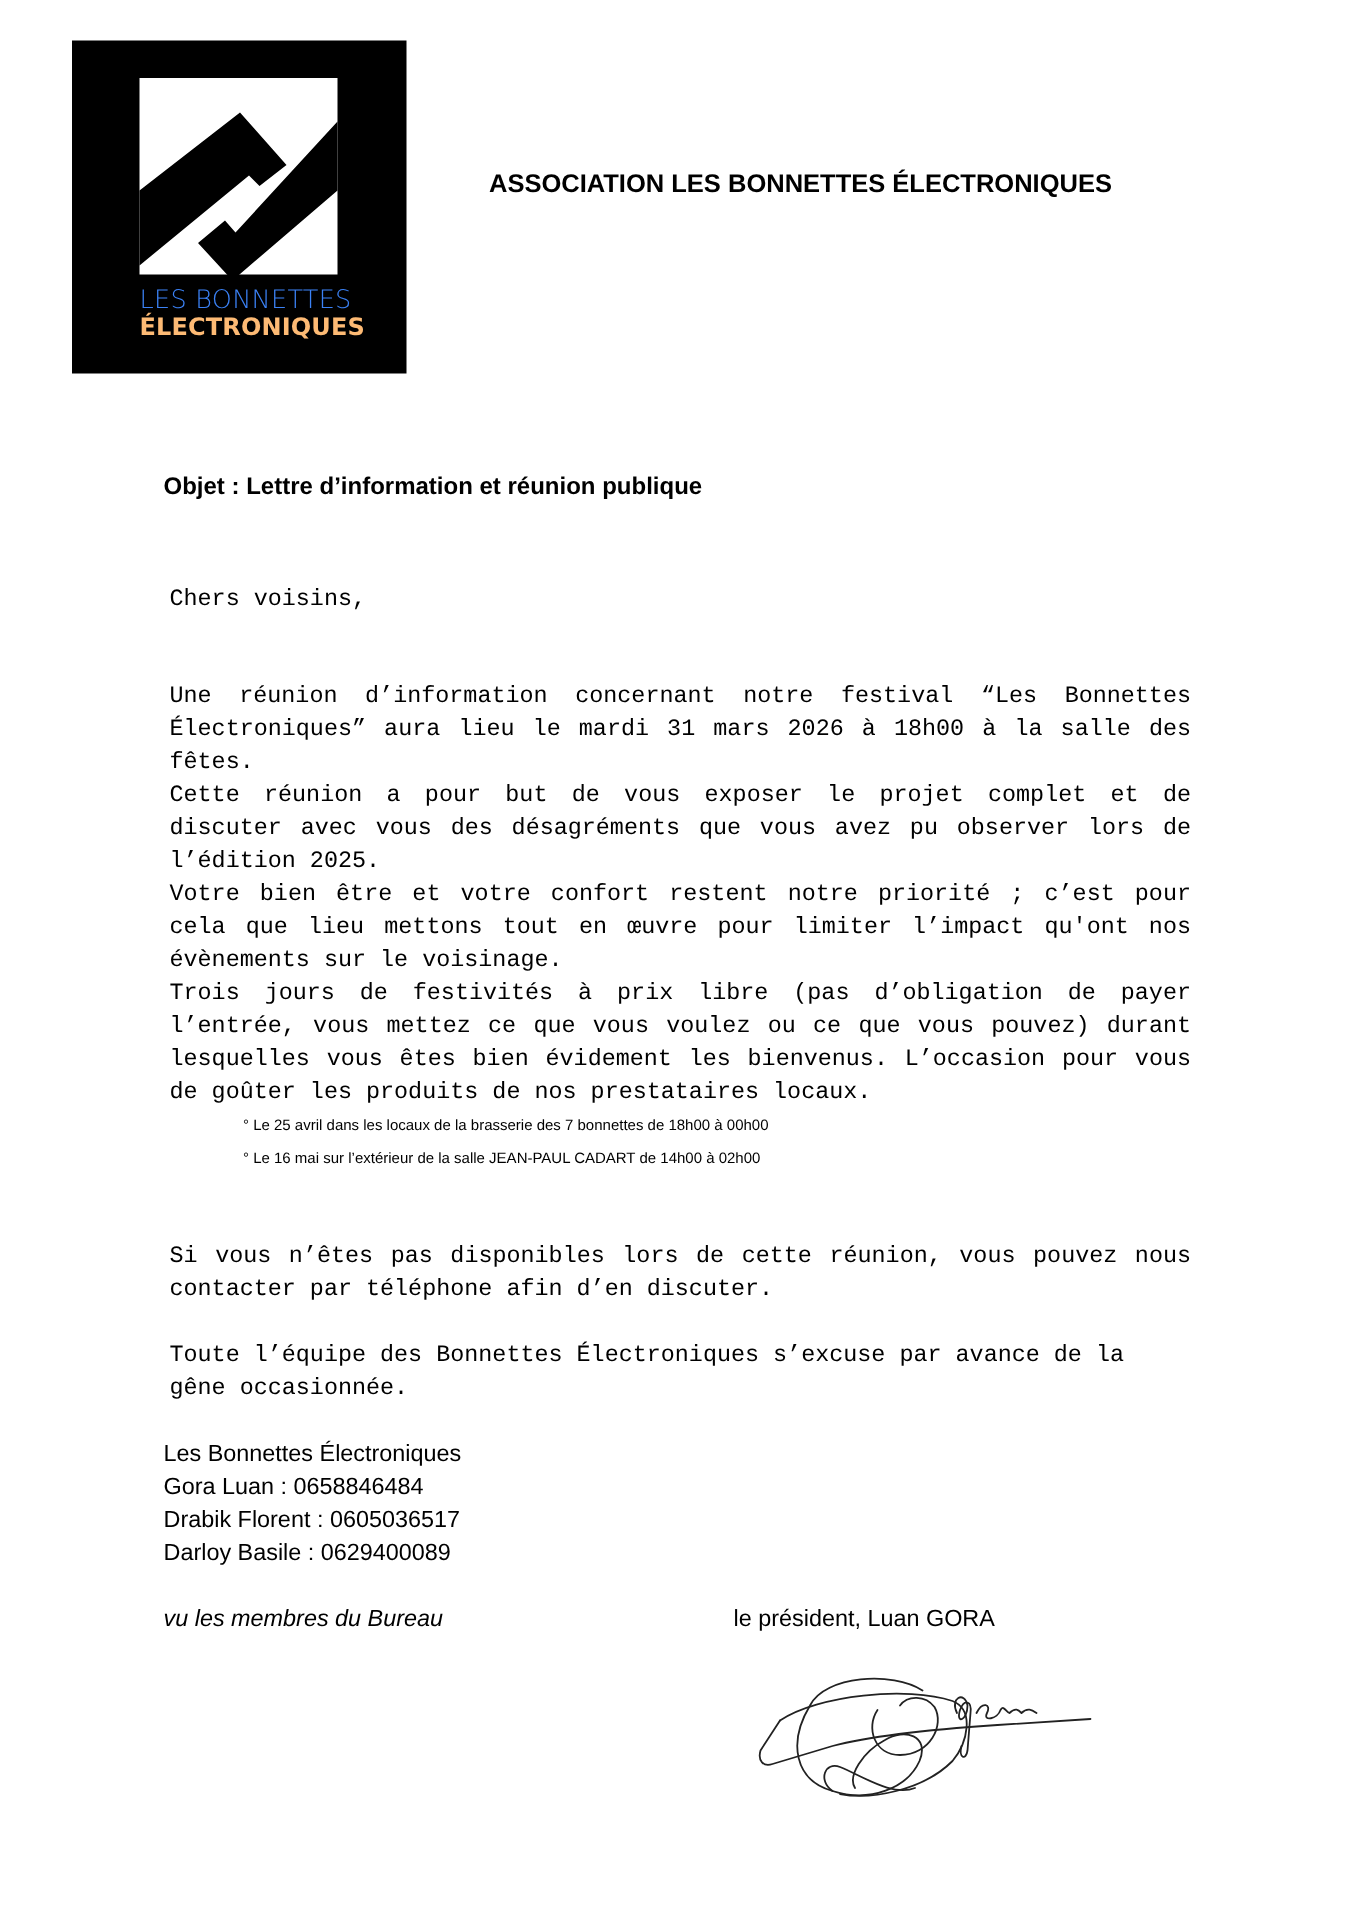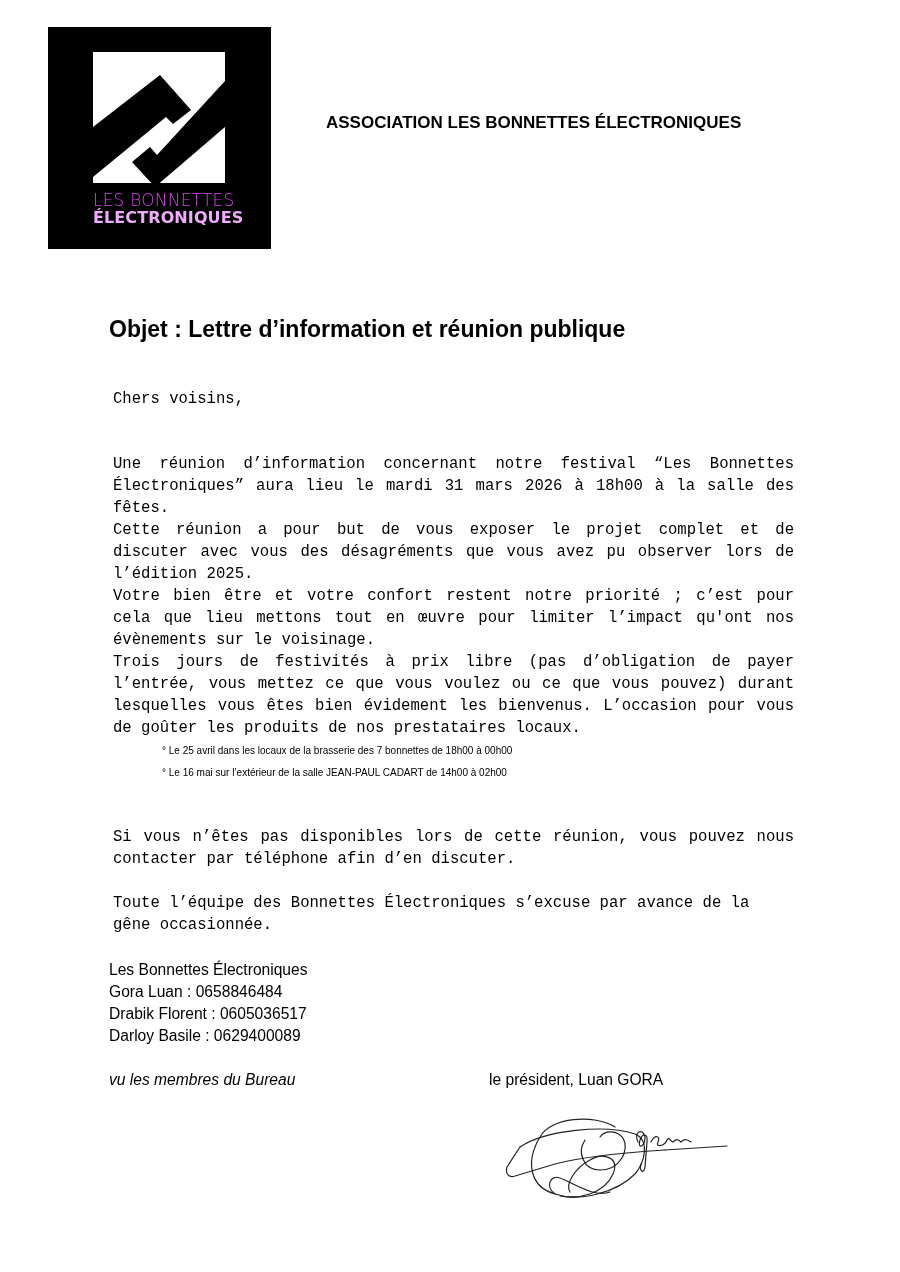--- a/index.html
+++ b/index.html
@@ -1,26 +1,26 @@
 <!DOCTYPE html>
 <html><head>
   <meta charset="utf-8">
   <style>
     html, body { margin: 0; padding: 0; background: #ffffff; }
     body { width: 900px; height: 1272px; position: relative; overflow: hidden;
            font-family: "Liberation Sans", sans-serif; color: #000; }
     .logo { position: absolute; left: 48px; top: 27px; width: 223px; height: 222px; background: #000; }
     .logo svg { position: absolute; left: 0; top: 0; }
-    .logo-line1 { position: absolute; left: 45px; top: 163px; color: #d946ef; font-size: 17px; letter-spacing: 0.2px;
+    .logo-line1 { position: absolute; left: 45px; top: 163px; color: #3b82f6; font-size: 17px; letter-spacing: 0.2px;
                   font-family: "DejaVu Sans", sans-serif; font-weight: 300; white-space: nowrap; }
-    .logo-line2 { position: absolute; left: 45px; top: 181px; color: #f0abfc; font-size: 16px; font-weight: bold;
+    .logo-line2 { position: absolute; left: 45px; top: 181px; color: #fdba74; font-size: 16px; font-weight: bold;
                   font-family: "DejaVu Sans", sans-serif; white-space: nowrap; letter-spacing: 0.1px; }
     .org { position: absolute; left: 326px; top: 110px; font-weight: bold; font-size: 17px; line-height: 25px; }
     .org div { white-space: nowrap; }
-    .subject { position: absolute; left: 109px; top: 316px; font-weight: bold; font-size: 23px; white-space: nowrap; }
+    .subject { position: absolute; left: 109px; top: 316px; font-weight: bold; font-size: 16px; white-space: nowrap; }
     .text { position: absolute; left: 113px; width: 681px; font-size: 15.6px; line-height: 22px; font-family: Liberation Mono, monospace; }
     .justify { text-align: justify; text-align-last: left; }
     .list { position: absolute; left: 162px; top: 740px; font-size: 10px; line-height: 22px; }
     .list div { white-space: nowrap; }
     .contacts { position: absolute; left: 109px; top: 959px; font-size: 15.6px; line-height: 22px; }
     .contacts div { white-space: nowrap; }
     .bureau { position: absolute; left: 109px; top: 1071px; font-size: 15.6px; white-space: nowrap; font-style: italic; }
     .president { position: absolute; left: 489px; top: 1071px; font-size: 15.6px; white-space: nowrap; }
     .signature { position: absolute; left: 495px; top: 1112px; }
   </style>

